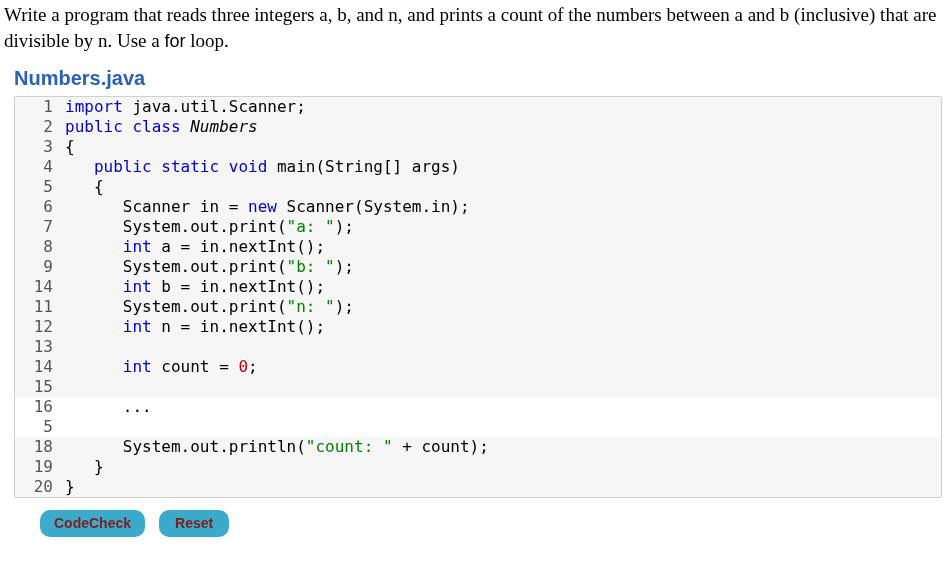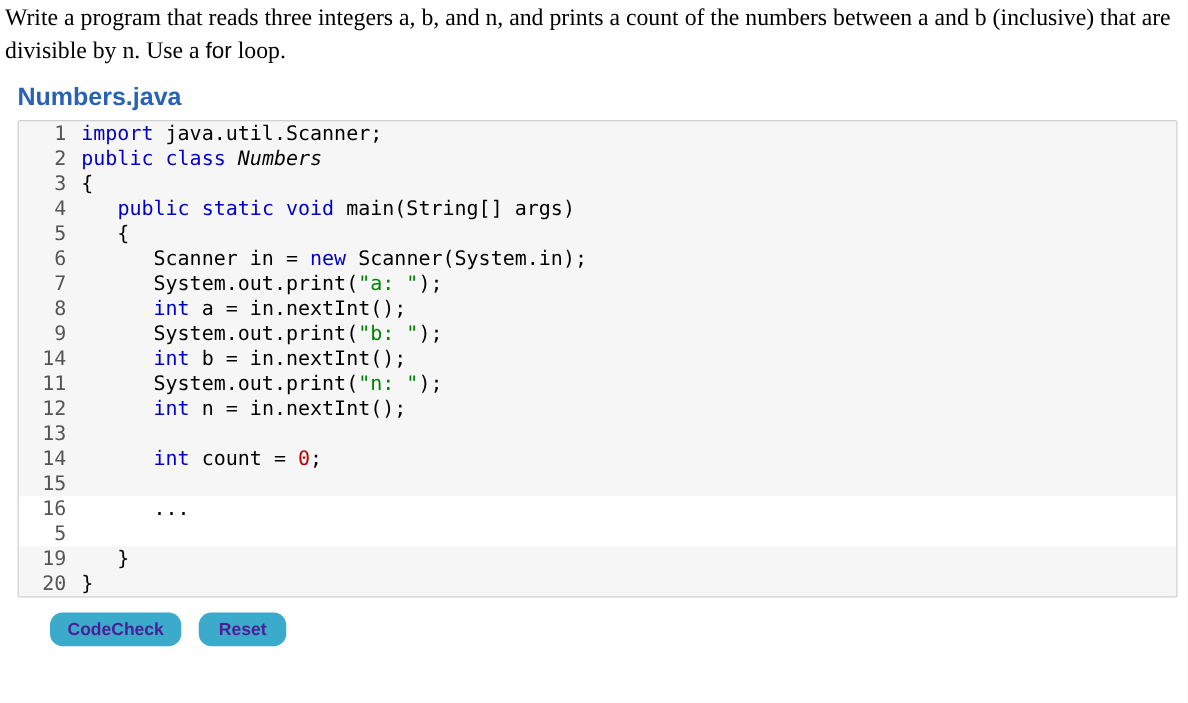--- a/index.html
+++ b/index.html
@@ -63,21 +63,21 @@
   .num { color: #c00000; }
   .buttons {
     padding: 12px 0 8px 40px;
     display: flex;
     gap: 14px;
   }
   .btn {
     font-family: Verdana, Arial, sans-serif;
     font-weight: bold;
     font-size: 14px;
-    color: #4c1d95;
+    color: #7f1d1d;
     background: #3caacb;
     border: none;
     border-radius: 10px;
     padding: 5px 14px 6px 14px;
     cursor: pointer;
   }
   .btn.reset {
     padding: 5px 16px 6px 16px;
   }
 </style>
@@ -153,20 +153,24 @@
     </div>
     <div class="code-line editable">
       <span class="gutter">16</span>
       <span class="src">      ...</span>
     </div>
     <div class="code-line editable">
       <span class="gutter">5</span>
       <span class="src"></span>
     </div>
     <div class="code-line">
+      <span class="gutter">18</span>
+      <span class="src">      System.out.println(<span class="str">"count: "</span> + count);</span>
+    </div>
+    <div class="code-line">
       <span class="gutter">19</span>
       <span class="src">   }</span>
     </div>
     <div class="code-line">
       <span class="gutter">20</span>
       <span class="src">}</span>
     </div>
   </div>
 
 <div class="buttons">

